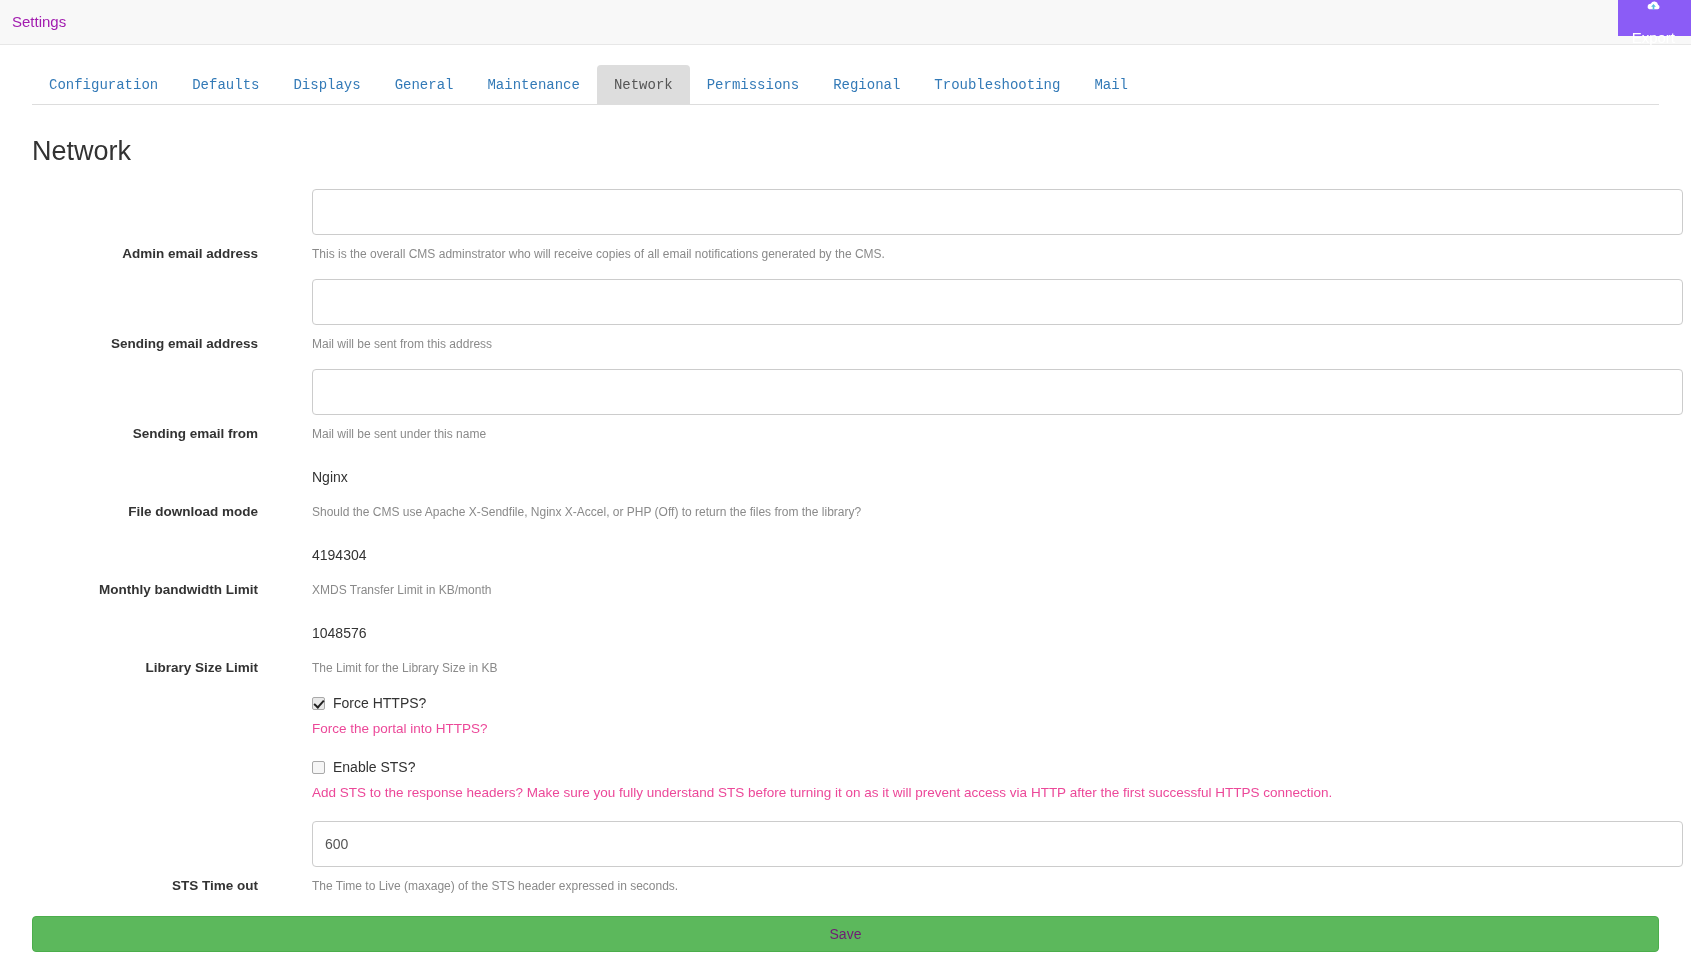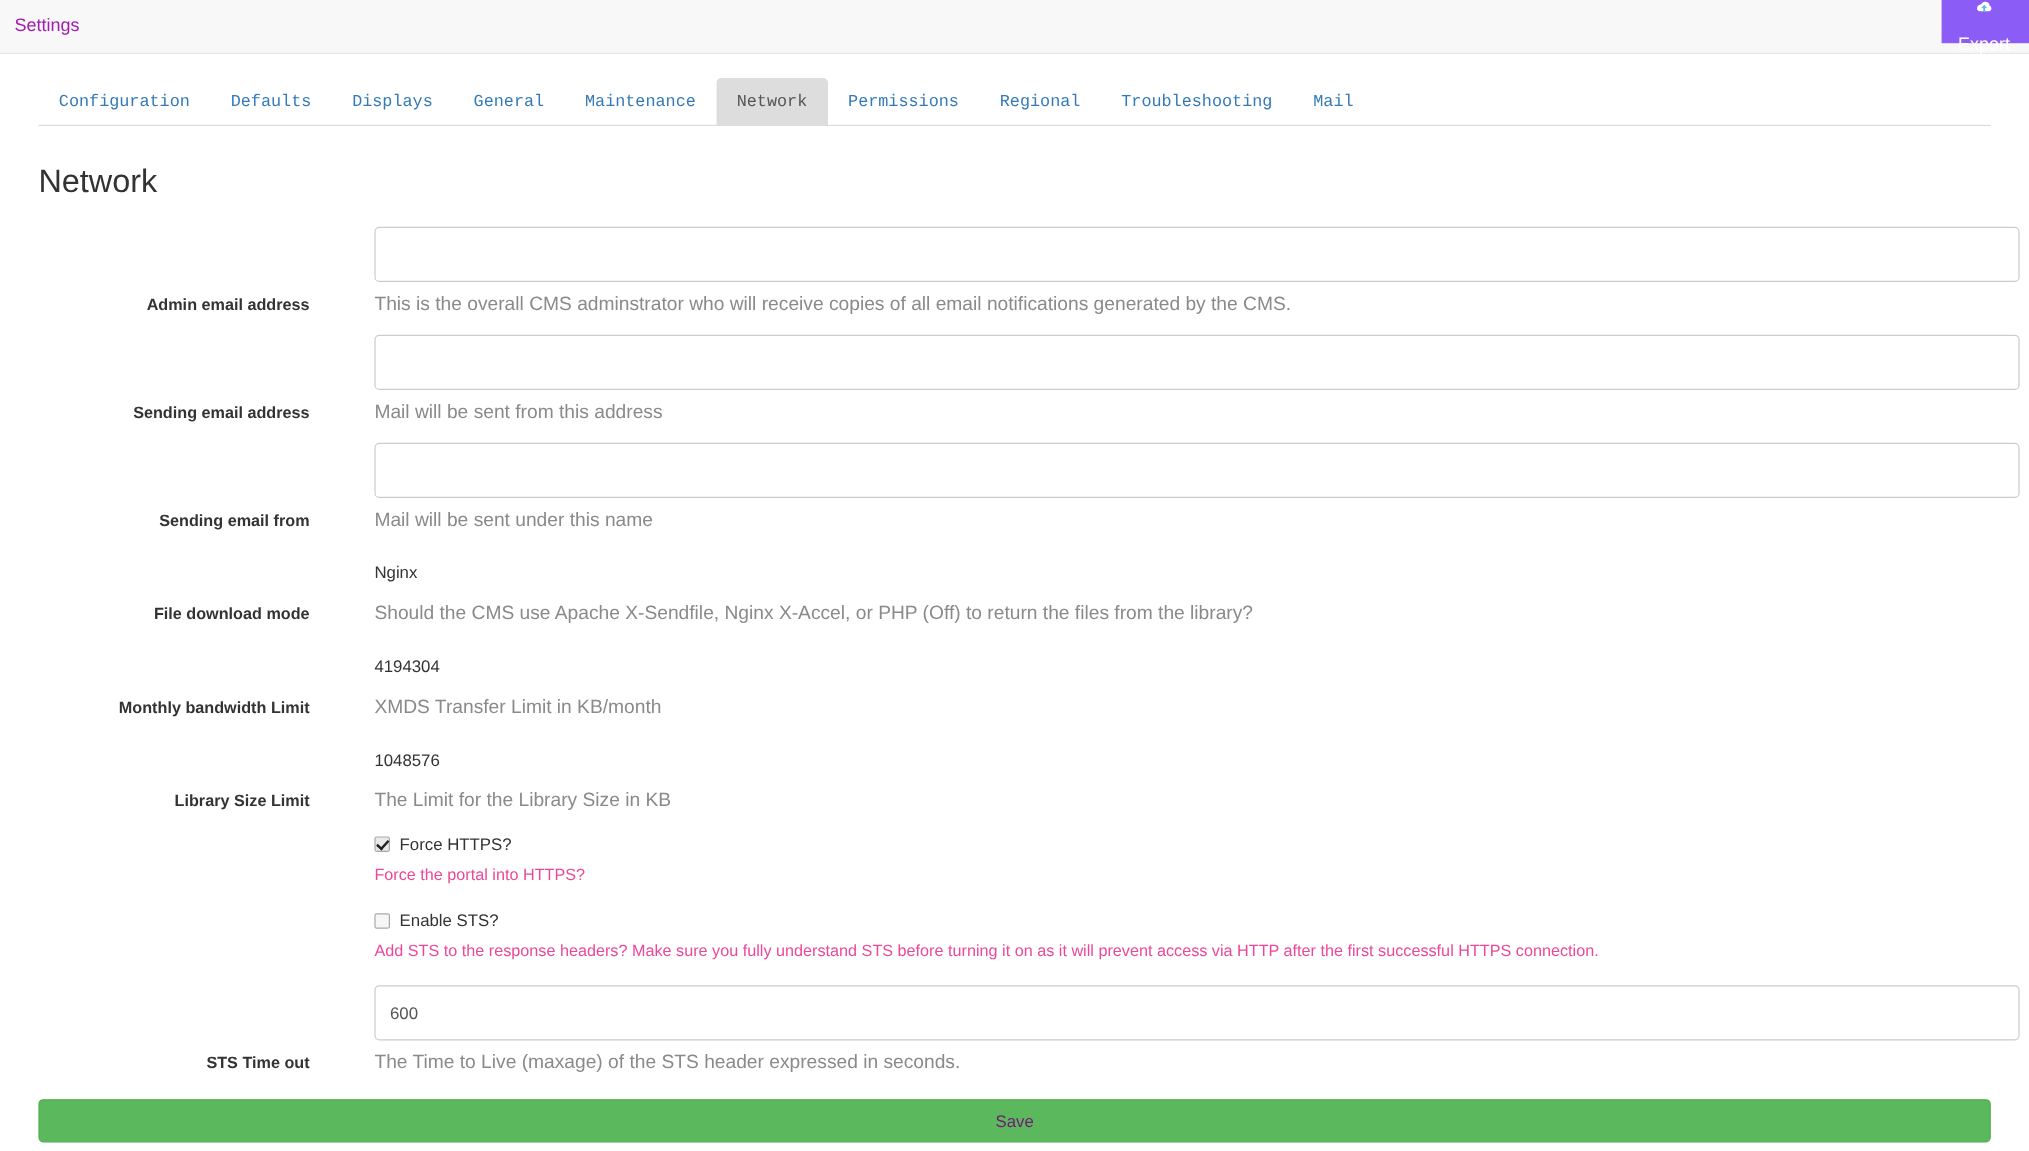--- a/index.html
+++ b/index.html
@@ -121,21 +121,21 @@
     outline: none;
   }
   .static-value {
     font-size: 14px;
     color: #333333;
     line-height: 20px;
     padding-top: 8px;
     min-height: 34px;
   }
   .help-block {
-    font-size: 16px;
+    font-size: 12px;
     color: #8a8a8a;
     line-height: 20px;
     margin-top: 9px;
     margin-bottom: 0;
   }
 
   
   .check-group { margin-bottom: 18px; }
   .check-line {
     display: flex;

